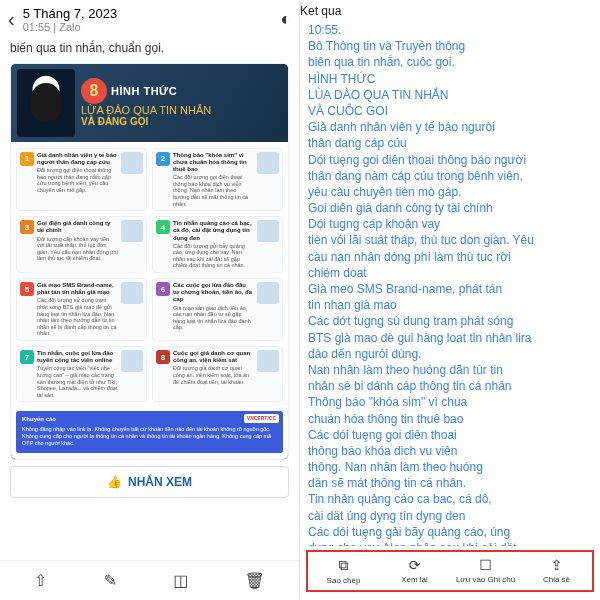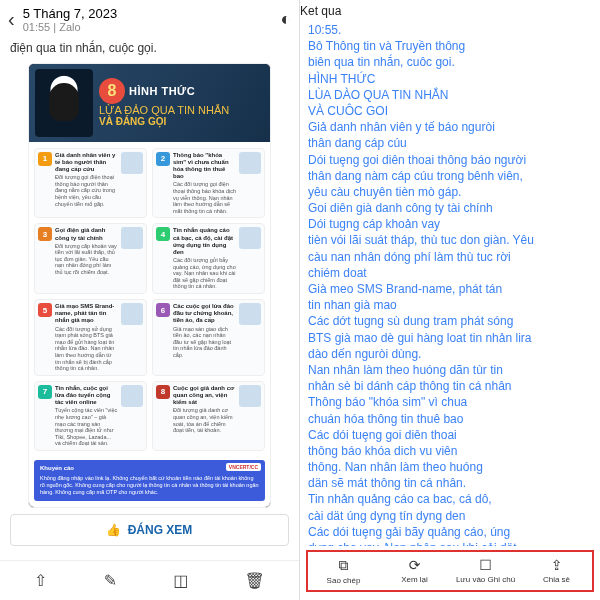--- a/index.html
+++ b/index.html
@@ -9,21 +9,21 @@
 
 
 .hdr{display:flex;align-items:center;padding:6px 8px;gap:8px;background:#fff}
 .back{font-size:20px;color:#333}
 .hdr-mid{flex:1}
 .date{font-size:13px;font-weight:400;color:#000}
 .time{font-size:11px;color:#888}
 .clock{font-size:18px;color:#333}
 .blurb{padding:2px 10px 6px;font-size:12px;line-height:1.3;color:#333}
 
-.ig{margin:0 28px;border-radius:6px;overflow:hidden;background:#0f172a;border:1px solid #eee}
+.ig{margin:0 10px;border-radius:6px;overflow:hidden;background:#0f172a;border:1px solid #eee}
 .ig-hero{height:78px;background:linear-gradient(120deg,#2a4a6a,#16304a);display:flex;align-items:center;padding:6px}
 .mask{width:58px;height:68px;background:radial-gradient(circle at 50% 30%,#fff 13px,#0a1a2a 14px);border-radius:4px;margin-right:6px;position:relative}
 .mask::after{content:"";position:absolute;left:14px;top:14px;width:30px;height:38px;background:#1a1a1a;border-radius:16px 16px 12px 12px}
 .ig-ht{flex:1;color:#fff}
 .ig-num{display:inline-flex;width:26px;height:26px;background:#e74c3c;color:#f9e27a;border-radius:50%;align-items:center;justify-content:center;font-weight:900;font-size:16px;margin-right:4px;vertical-align:middle}
 .ig-ht1{font-size:11px;font-weight:800;letter-spacing:.5px}
 .ig-ht2{font-size:11px;font-weight:400;color:#f0c040}
 .ig-ht3{font-size:10px;font-weight:800;color:#f0c040}
 
 .cards{padding:6px 5px;display:flex;flex-direction:column;gap:5px;background:#fff}
@@ -59,21 +59,21 @@
     <span class="back">‹</span>
     <div class="hdr-mid">
       <div class="date">5 Tháng 7, 2023</div>
       <div class="time">
         <span>01:55</span> | <span>Zalo</span>
       </div>
     </div>
     <span class="clock">◐</span>
   </div>
 
-  <div class="blurb">điện qua tin nhắn, cuộc gọi.</div>
+  <div class="blurb">biến qua tin nhắn, chuẩn gọi.</div>
 
   <div class="ig">
     <div class="ig-hero">
       <div class="mask"></div>
       <div class="ig-ht">
         <div><span class="ig-num">8</span><span class="ig-ht1">HÌNH THỨC</span></div>
         <div class="ig-ht2">LỪA ĐẢO QUA TIN NHẮN</div>
         <div class="ig-ht3">VÀ ĐÁNG GỌI</div>
       </div>
     </div>
@@ -126,21 +126,21 @@
             <div class="thumb"></div>
           </div>
         </div>
         <div class="tip"><div style="font-weight: 700; font-size: 6px; margin-bottom: 2px;">Khuyến cáo</div>Không đăng nhập vào link lạ.
 Không chuyển bất cứ khoản tiền nào đến tài khoản không rõ nguồn gốc.
 Không cung cấp cho người lạ thông tin cá nhân và thông tin tài khoản ngân hàng.
 Không cung cấp mã OTP cho người khác.<span class="vn">VNCERT/CC</span></div>
       </div>
   </div>
 
-  <div class="worth">ĐÁNG XEM</div>
+  <div class="worth">NHẮN XEM</div>
 
   <div class="lbar">
     <span>⇧</span>
     <span>✎</span>
     <span>◫</span>
     <span>🗑</span>
   </div>
 </div>
 
 <div class="pane">

